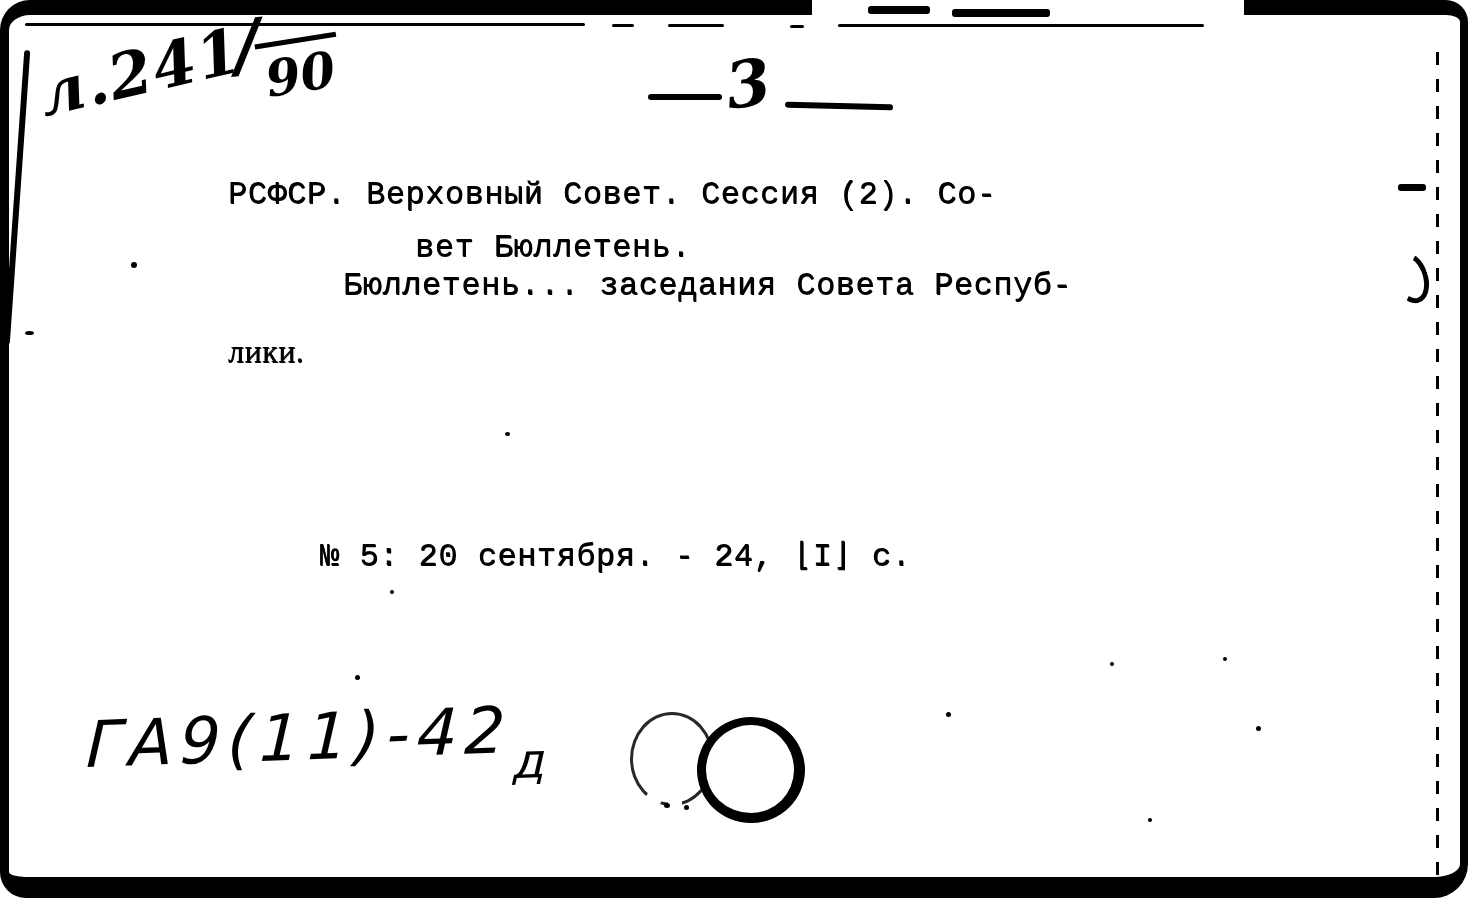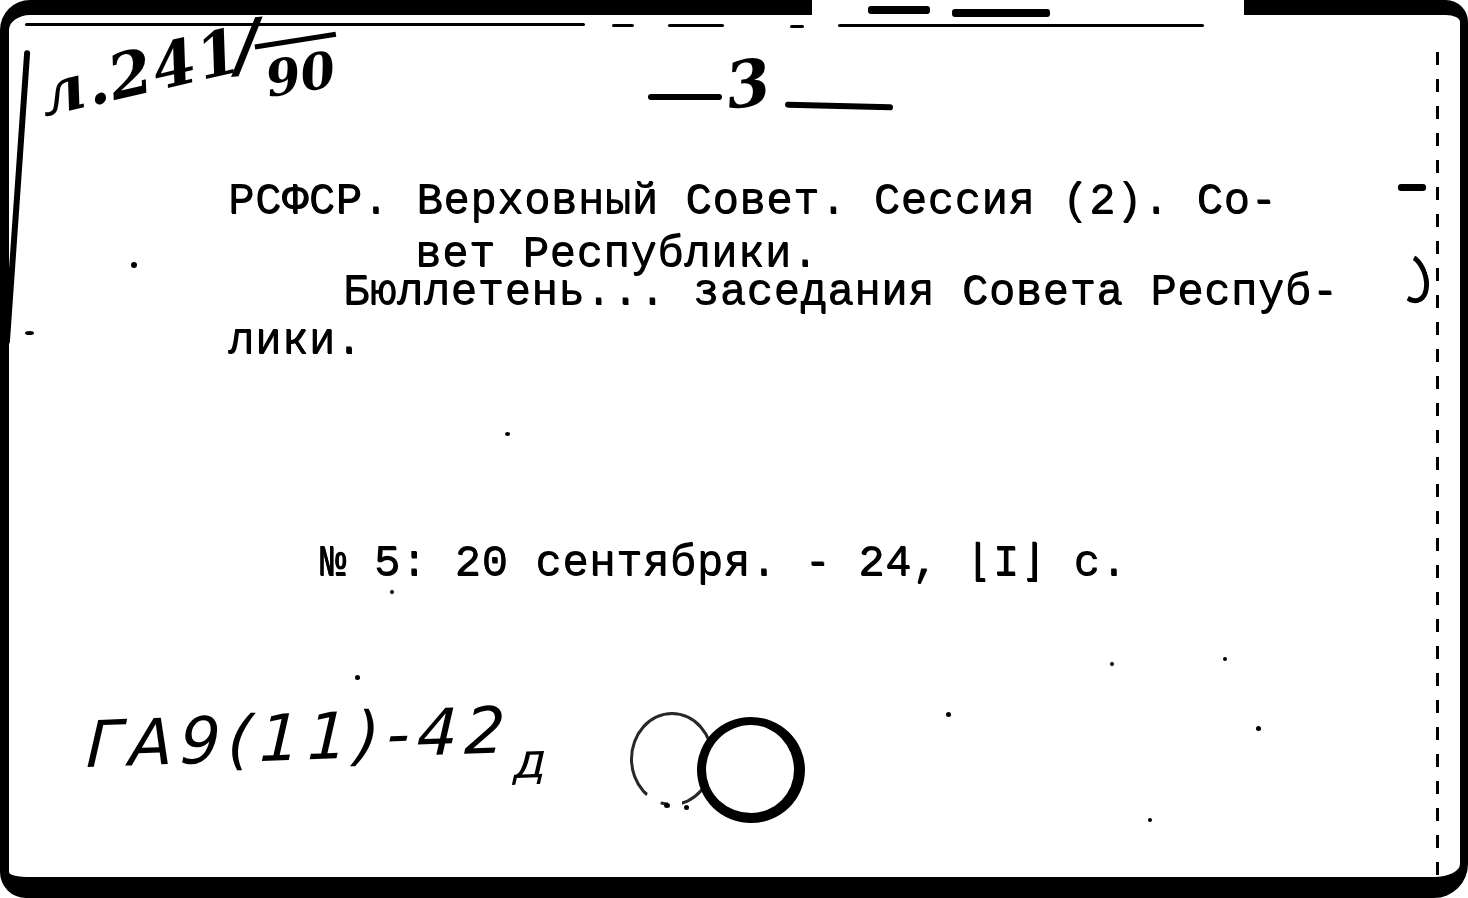--- a/index.html
+++ b/index.html
@@ -19,21 +19,21 @@
   .frame-dash { position:absolute; background:#000; border-radius:3px; }
   
   .rule { position:absolute; height:3px; background:#000; border-radius:2px; }
   
   .vdash {
     position:absolute; left:1436px; top:52px; width:3px; height:828px;
     background:repeating-linear-gradient(to bottom,#000 0 13px,transparent 13px 27px);
   }
   
   .tw {
-    position:absolute; font-size:44px; line-height:1.08;
+    position:absolute; font-size:32px; line-height:1.08;
     white-space:pre; letter-spacing:0.5px;
     text-shadow:0.6px 0.6px 0 #000;
   }
   
   .hw { position:absolute; font-family:"DejaVu Serif", serif; font-style:italic; color:#000; }
   .folio { left:30px; top:52px; transform:rotate(-13deg); transform-origin:left top; }
   .folio .num { font-size:62px; font-weight:bold; letter-spacing:2px; }
   .folio .slash { font-size:70px; font-weight:bold; display:inline-block; transform:rotate(8deg); margin-left:-6px; }
   .folio .den {
     display:inline-block; font-size:50px; font-weight:bold;
@@ -95,23 +95,23 @@
     <span class="num">л.241</span><span class="slash">/</span><span class="den">90</span>
   </div>
 
   <div class="hw pageno">
     <span class="pdash d1"></span>
     <span class="digit">3</span>
     <span class="pdash d2"></span>
   </div>
 
   <div class="tw" style="left:228px; top:178px;">РСФСР. Верховный Совет. Сессия (2). Со-</div>
-  <div class="tw" style="left:415px; top:231px;">вет Республики.</div>
+  <div class="tw" style="left:415px; top:231px;">вет Бюллетень.</div>
   <div class="tw" style="left:310px; top:269px;margin-left:33px;">Бюллетень... заседания Совета Респуб-</div>
-  <div class="tw" style="left:228px; top:318px;">лики.</div>
+  <div class="tw" style="left:228px; top:334px;font-family:Liberation Serif, serif;">лики.</div>
 
   <div class="tw" style="left:320px; top:540px;">№ 5: 20 сентября. - 24, ⌊I⌋ с.</div>
 
   <div class="hw callno">
     <span>ГА9(11)-42</span><span class="sub">д</span>
   </div>
 
   <div class="circle faint"></div>
   <div class="gap" style="left:644px; top:796px; width:16px; height:12px; transform:rotate(30deg);"></div>
   <div class="gap" style="left:668px; top:800px; width:14px; height:12px;"></div>

